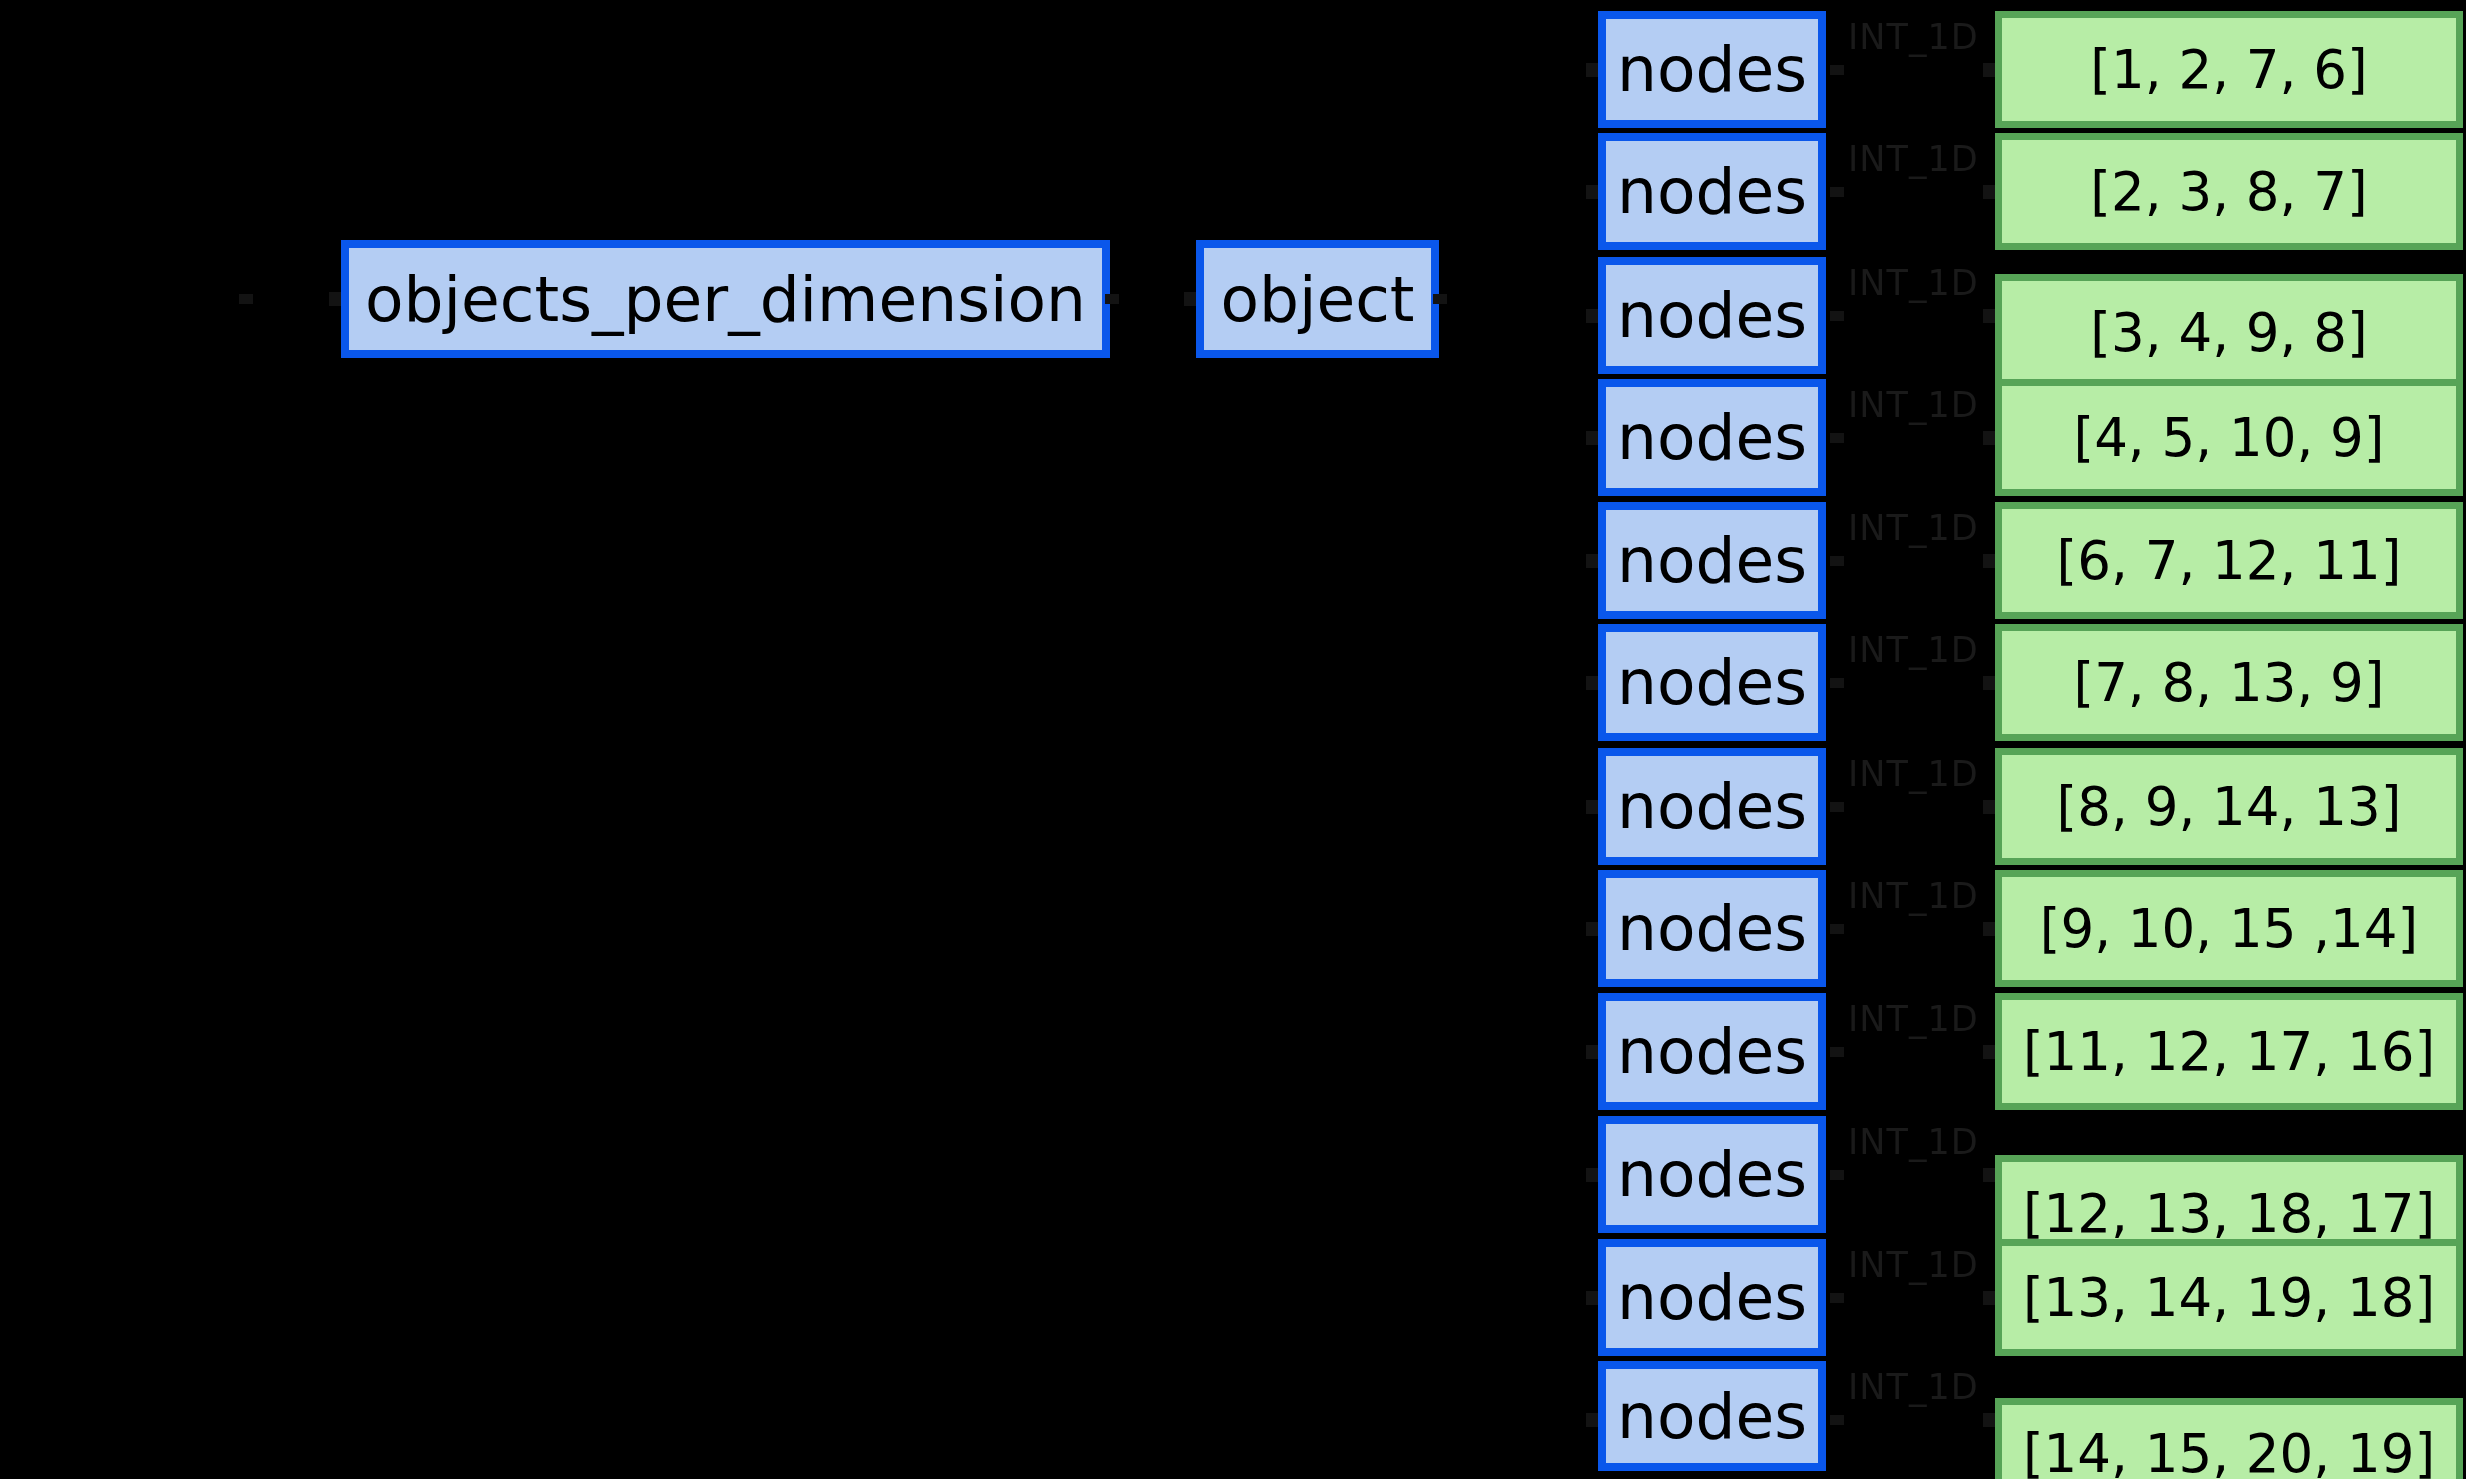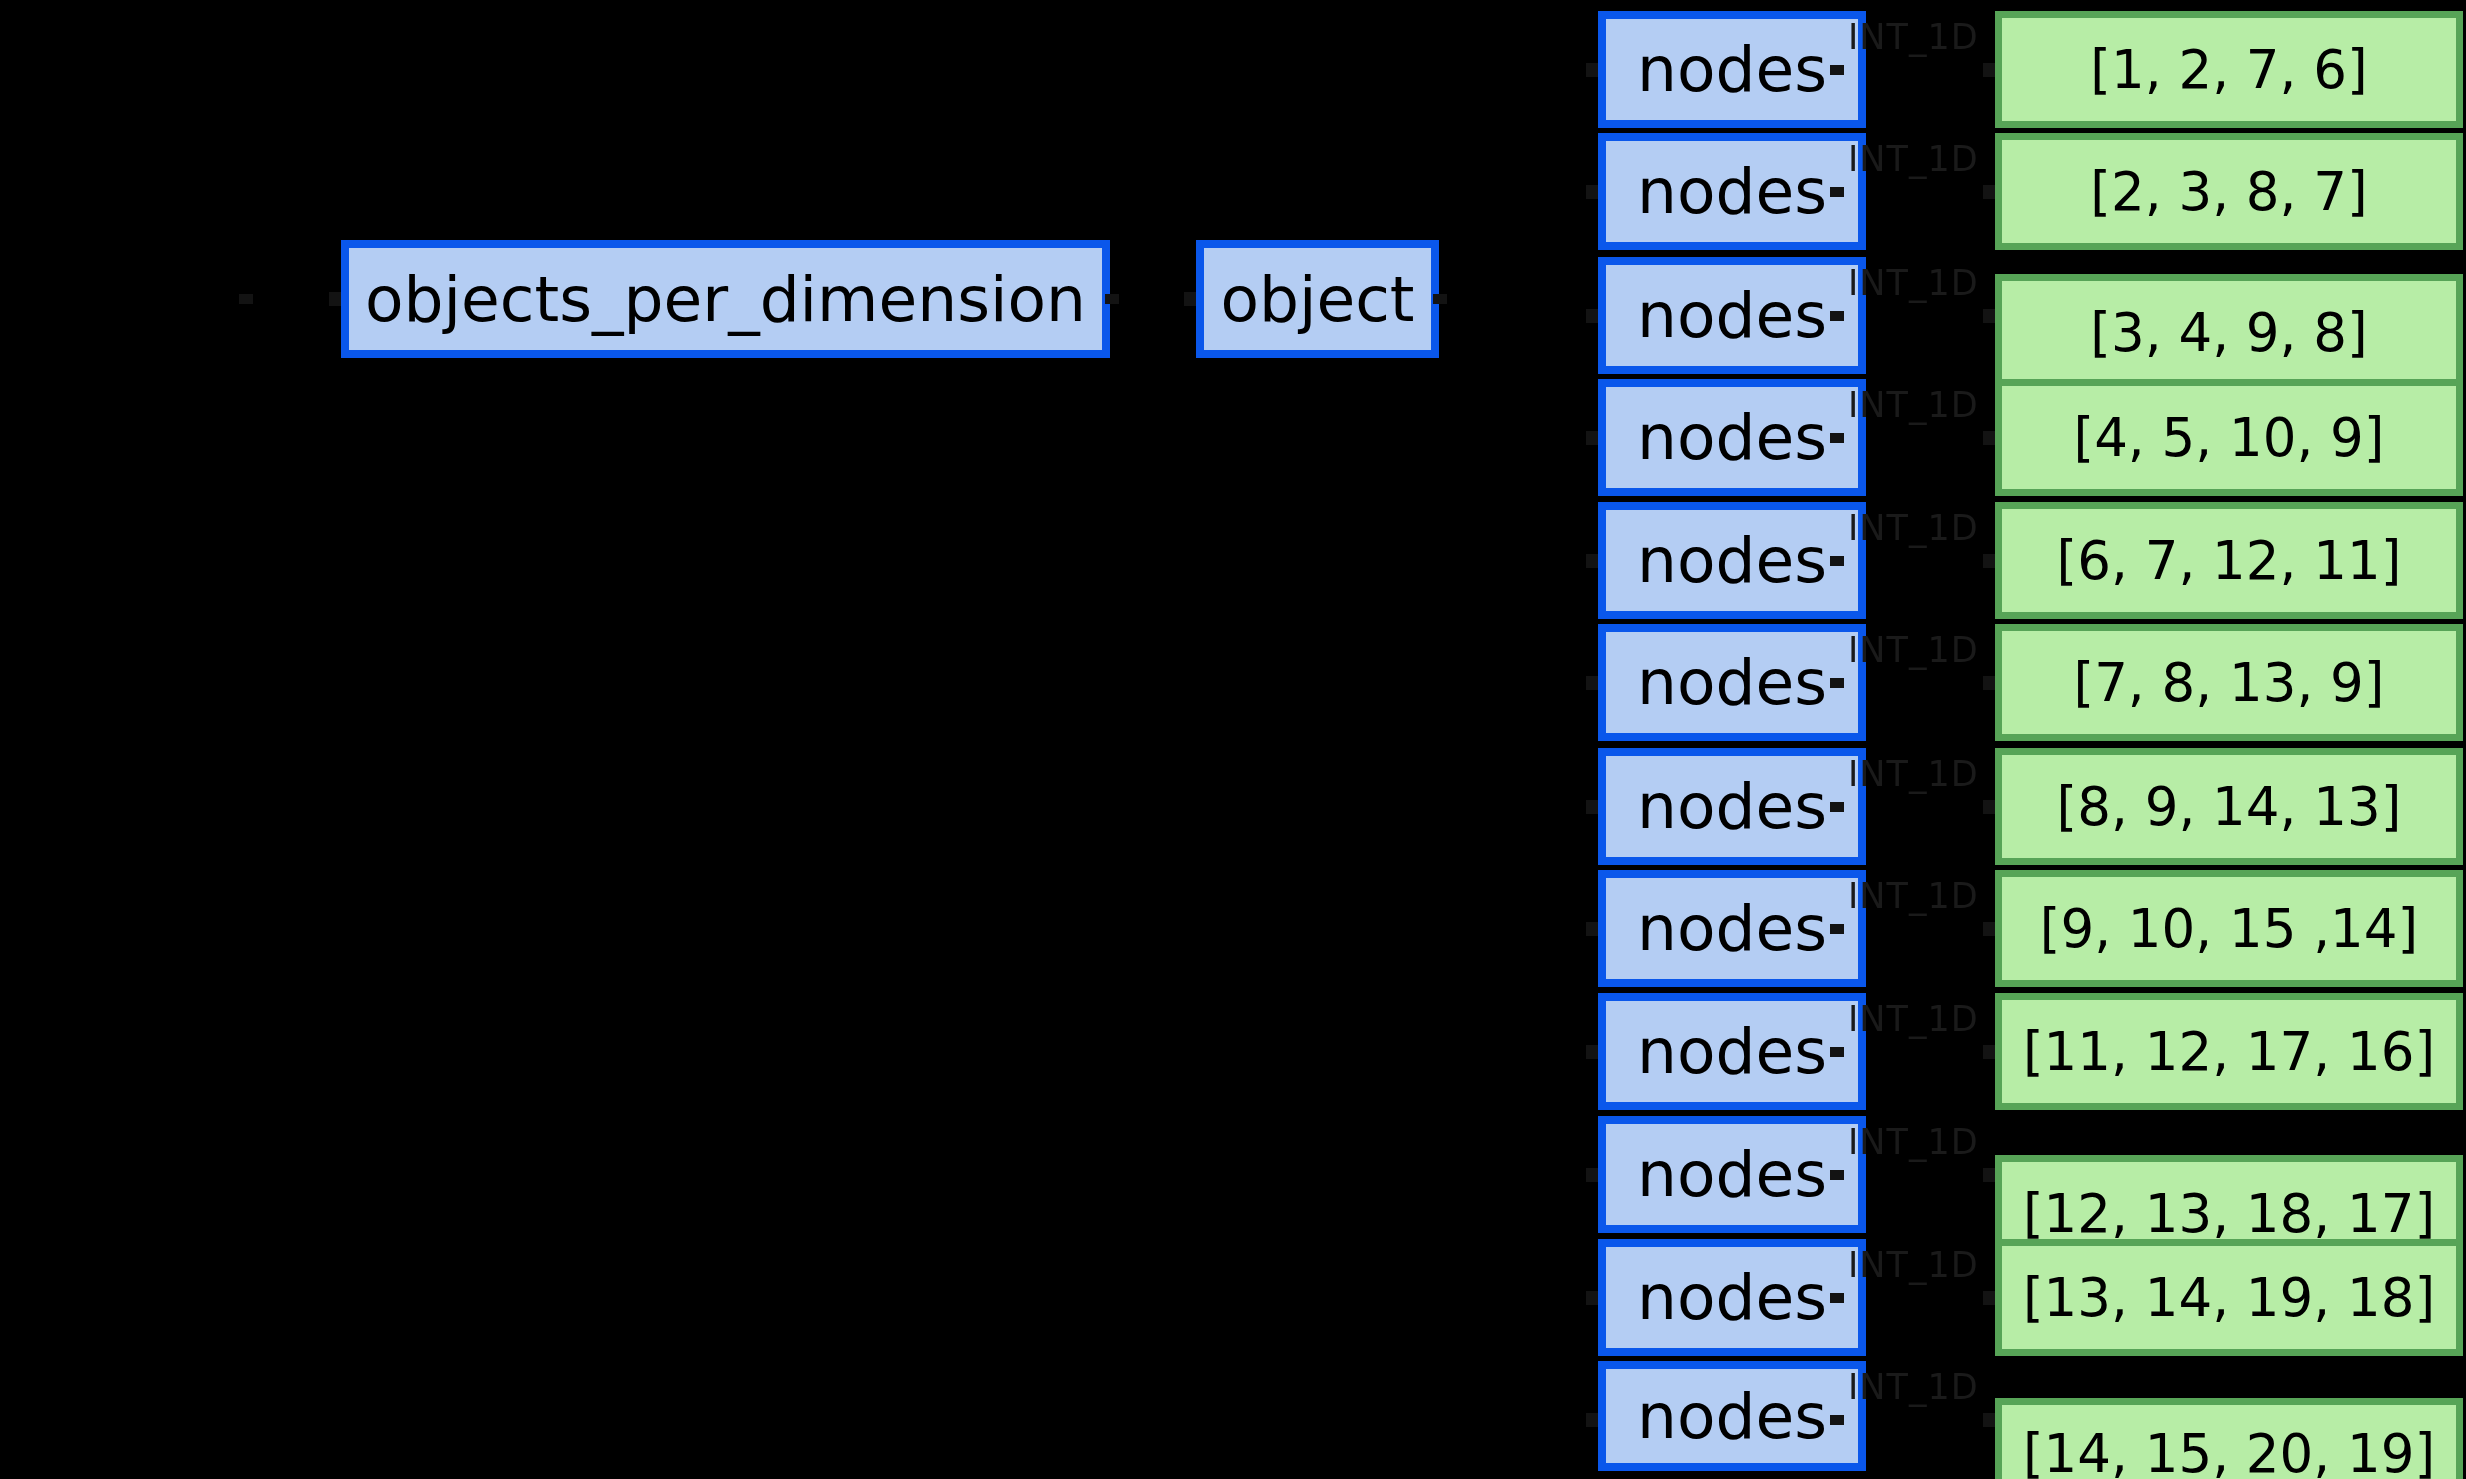--- a/index.html
+++ b/index.html
@@ -28,21 +28,21 @@
   .green {
     background: #b7eda6;
     border: 7.8px solid #57a457;
     font-size: 53px;
   }
   .toprow { top: 240px; height: 118px; }
   .space-box  { left: 2px;    width: 243px; }
   .opd-box    { left: 341px;  width: 769px; }
   .object-box { left: 1196px; width: 243px; }
 
-  .nodes-box { left: 1598px; width: 268px; height: 117px; }
+  .nodes-box { left: 1598px; width: 228px; height: 117px; }
   .value-box { left: 1995px; width: 468px; height: 117px; }
 
   .edge-label {
     position: absolute;
     left: 1848px;
     width: 142px;
     font-size: 35px;
     color: #1a1a1a;
     letter-spacing: 1px;
     white-space: nowrap;

